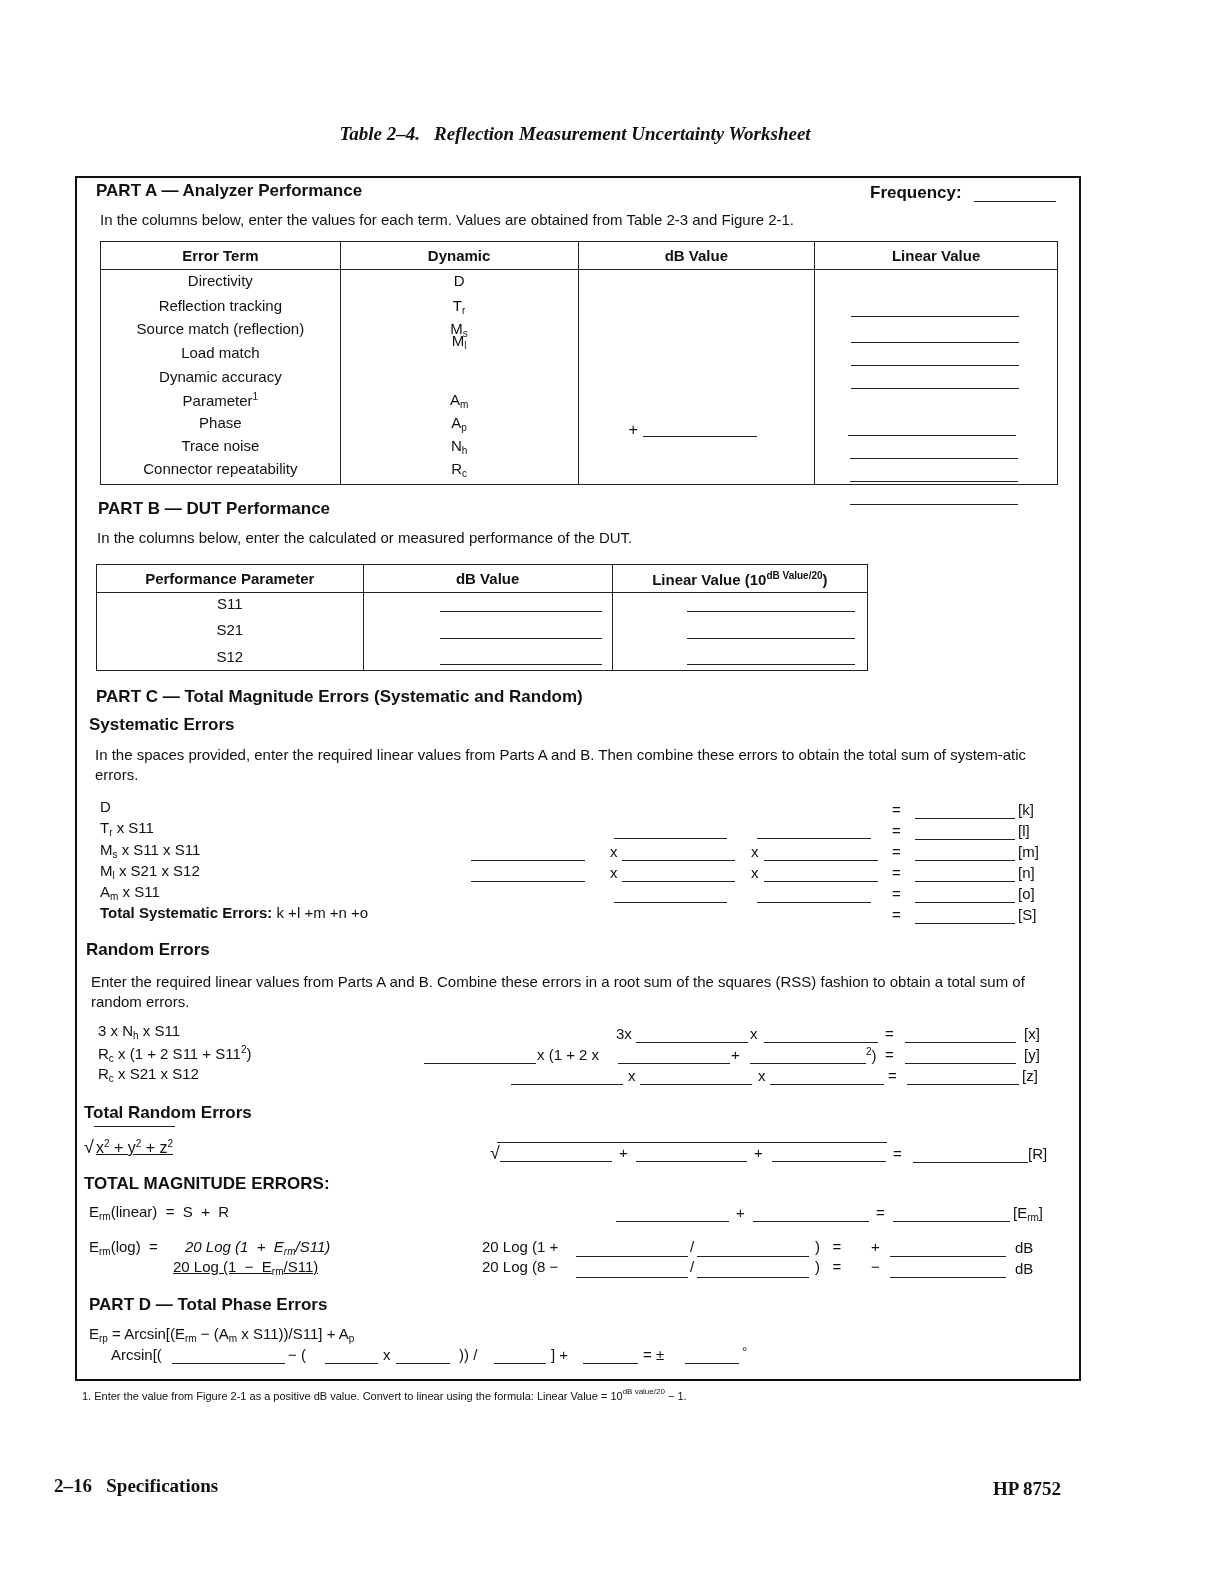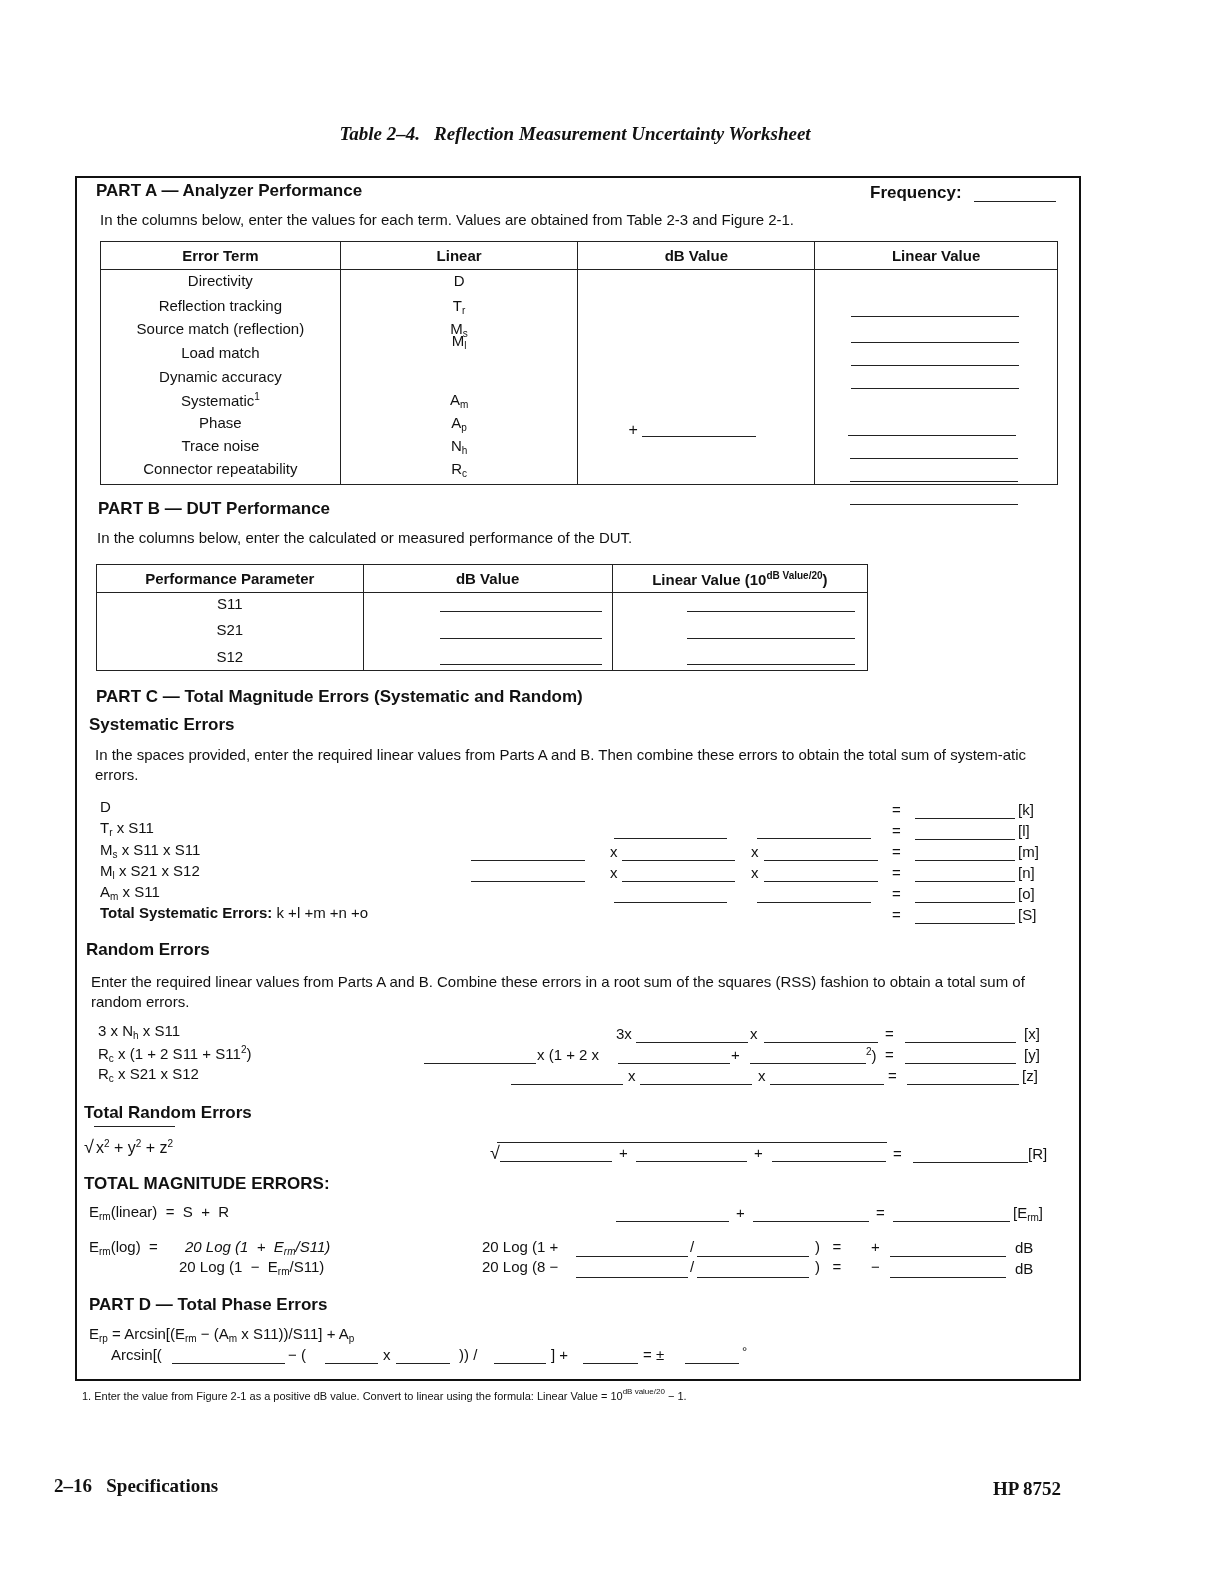--- a/index.html
+++ b/index.html
@@ -37,33 +37,33 @@
 
 <div class="abs h-bold" style="left:96px; top:181px;">PART A — Analyzer Performance</div>
 <div class="abs h-bold" style="left:870px; top:183px;">Frequency:</div>
 <div class="line" style="left:974px; top:201px; width:82px;"></div>
 <div class="abs txt" style="left:100px; top:211px;">In the columns below, enter the values for each term. Values are obtained from Table 2-3 and Figure 2-1.</div>
 
 <table class="grid" style="left:100px; top:241px; width:958px;">
   <tbody>
       <tr>
     <th style="width:240px;">Error Term</th>
-    <th style="width:238px;">Linear</th>
+    <th style="width:238px;">Dynamic</th>
     <th style="width:237px;">dB Value</th>
     <th style="width:243px;">Linear Value</th>
   </tr>
   <tr class="body">
     <td style="height:215px;">
       <div class="rowlist">
         <div style="top:2px;">Directivity</div>
         <div style="top:27px;">Reflection tracking</div>
         <div style="top:50px;">Source match (reflection)</div>
         <div style="top:74px;">Load match</div>
         <div style="top:98px;">Dynamic accuracy</div>
-        <div style="top:121px;"><span>Systematic</span><sup>1</sup></div>
+        <div style="top:121px;"><span>Parameter</span><sup>1</sup></div>
         <div style="top:144px;">Phase</div>
         <div style="top:167px;">Trace noise</div>
         <div style="top:190px;">Connector repeatability</div>
       </div>
     </td>
     <td>
       <div class="rowlist">
         <div style="top:2px;"><span>D</span></div>
         <div style="top:27px;"><span>T</span><sub>r</sub></div>
         <div style="top:50px;"><span>M</span><sub>s</sub></div>
@@ -206,21 +206,21 @@
 <div class="lab" style="left:628px; top:1067px;">x</div>
 <div class="line" style="left:640px; top:1084px; width:112px;"></div>
 <div class="lab" style="left:758px; top:1067px;">x</div>
 <div class="line" style="left:770px; top:1084px; width:114px;"></div>
 <div class="lab" style="left:888px; top:1067px;">=</div>
 <div class="line" style="left:907px; top:1084px; width:112px;"></div>
 <div class="lab" style="left:1022px; top:1067px;">[z]</div>
 
 <div class="abs h-bold" style="left:84px; top:1103px;">Total Random Errors</div>
 <div class="lab" style="left:84px; top:1137px; font-size:16px;">
-  <span style="font-size:18px;">√</span><span style="border-top:1.5px solid #222; padding:12px 2px;">x<sup>2</sup> + y<sup>2</sup> + z<sup>2</sup></span>
+  <span style="font-size:18px;">√</span><span style="border-top:1.5px solid #222; padding:12px 2px;text-decoration:underline;">x<sup>2</sup> + y<sup>2</sup> + z<sup>2</sup></span>
 </div>
 <div class="lab" style="left:490px; top:1143px; font-size:18px;">√</div>
 <div class="line" style="left:497px; top:1142px; width:390px; border-bottom-width:1.5px;"></div>
 <div class="line" style="left:500px; top:1161px; width:112px;"></div>
 <div class="lab" style="left:619px; top:1144px;">+</div>
 <div class="line" style="left:636px; top:1161px; width:111px;"></div>
 <div class="lab" style="left:754px; top:1144px;">+</div>
 <div class="line" style="left:772px; top:1161px; width:114px;"></div>
 <div class="lab" style="left:893px; top:1145px;">=</div>
 <div class="line" style="left:913px; top:1162px; width:115px;"></div>
@@ -231,21 +231,21 @@
 
 <div class="line" style="left:616px; top:1221px; width:113px;"></div>
 <div class="lab" style="left:736px; top:1204px;">+</div>
 <div class="line" style="left:753px; top:1221px; width:116px;"></div>
 <div class="lab" style="left:876px; top:1204px;">=</div>
 <div class="line" style="left:893px; top:1221px; width:117px;"></div>
 <div class="lab" style="left:1013px; top:1204px;"><span>[E</span><sub>rm</sub><span>]</span></div>
 
 <div class="lab" style="left:89px; top:1238px;"><span>E</span><sub>rm</sub><span style="white-space:pre;">(log)  =</span></div>
 <div class="lab" style="left:185px; top:1238px;font-style:italic;"><span style="white-space:pre;">20 Log (1  +  E</span><sub>rm</sub><span>/S11)</span></div>
-<div class="lab" style="left:179px; top:1258px;"><span style="white-space:pre;">20 Log (1  −  E</span><sub>rm</sub><span>/S11)</span></div>
+<div class="lab" style="left:173px; top:1258px;text-decoration:underline;"><span style="white-space:pre;">20 Log (1  −  E</span><sub>rm</sub><span>/S11)</span></div>
 
 <div class="lab" style="left:482px; top:1238px;">20 Log (1 +</div>
 <div class="line" style="left:576px; top:1256px; width:112px;"></div>
 <div class="lab" style="left:690px; top:1238px;">/</div>
 <div class="line" style="left:697px; top:1256px; width:112px;"></div>
 <div class="lab" style="left:815px; top:1238px; white-space:pre;">)   =</div>
 <div class="lab" style="left:871px; top:1238px;">+</div>
 <div class="line" style="left:890px; top:1256px; width:116px;"></div>
 <div class="lab" style="left:1015px; top:1239px;">dB</div>
 

